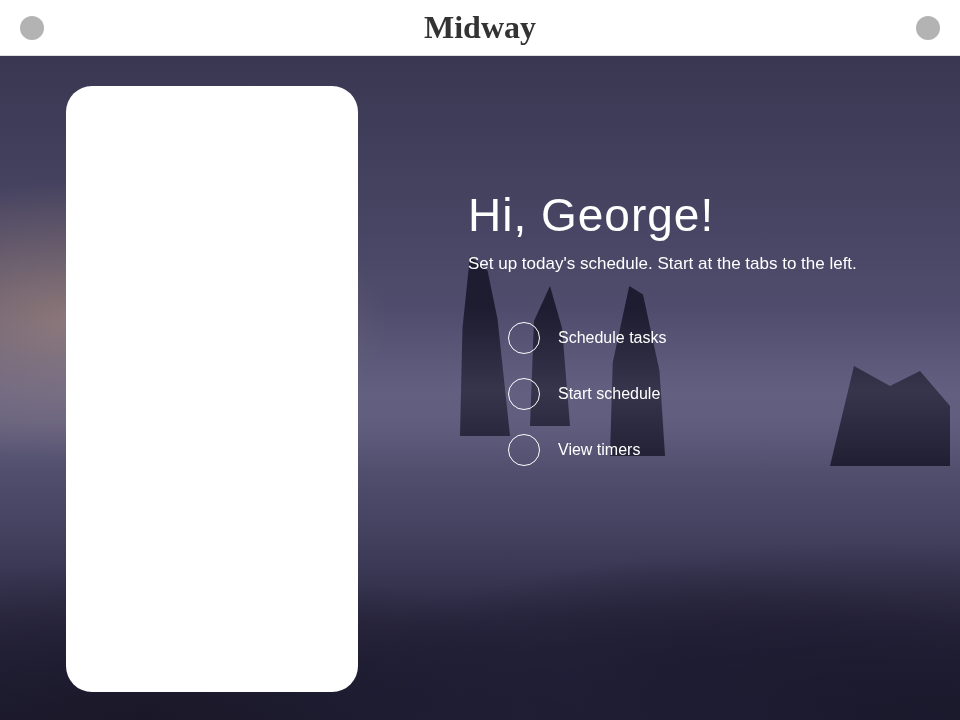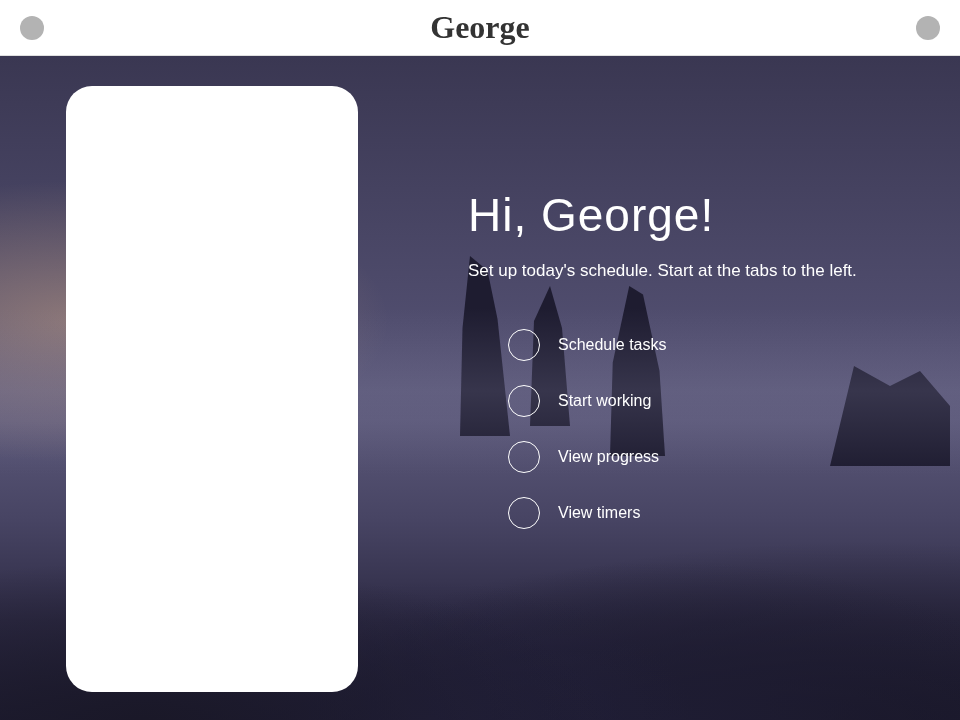--- a/index.html
+++ b/index.html
@@ -106,21 +106,21 @@
       top: 188px;
       left: 468px;
       z-index: 5;
       color: #ffffff;
     }
     
     .greeting-title {
       font-size: 46px;
       font-weight: 300;
       letter-spacing: 1px;
-      margin-bottom: 19px;
+      margin-bottom: 12px;
     }
     
     .greeting-subtitle {
       font-size: 17px;
       font-weight: 300;
       margin-bottom: 48px;
     }
     
     .step-list {
       margin-left: 40px;
@@ -145,21 +145,21 @@
     .step-label {
       font-size: 16px;
       font-weight: 400;
     }
   </style>
 </head>
 <body>
 
 <div class="header">
   <div class="header-button"></div>
-  <div class="header-title">George</div>
+  <div class="header-title">Midway</div>
   <div class="header-button"></div>
 </div>
 
 <div class="main-background">
   <div class="rock-sil r1"></div>
   <div class="rock-sil r2"></div>
   <div class="rock-sil r3"></div>
   <div class="rock-sil r4"></div>
 </div>
 
@@ -169,24 +169,20 @@
   <div class="greeting-title">Hi, George!</div>
   <div class="greeting-subtitle">Set up today's schedule. Start at the tabs to the left.</div>
 
   <div class="step-list">
     <div class="step-item">
       <div class="step-circle"></div>
       <div class="step-label">Schedule tasks</div>
     </div>
     <div class="step-item">
       <div class="step-circle"></div>
-      <div class="step-label">Start working</div>
-    </div>
-    <div class="step-item">
-      <div class="step-circle"></div>
-      <div class="step-label">View progress</div>
+      <div class="step-label">Start schedule</div>
     </div>
     <div class="step-item">
       <div class="step-circle"></div>
       <div class="step-label">View timers</div>
     </div>
   </div>
 </div>
 
 </body></html>

